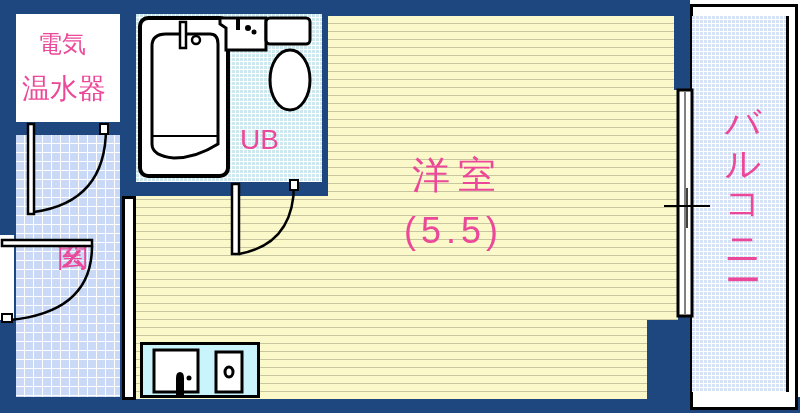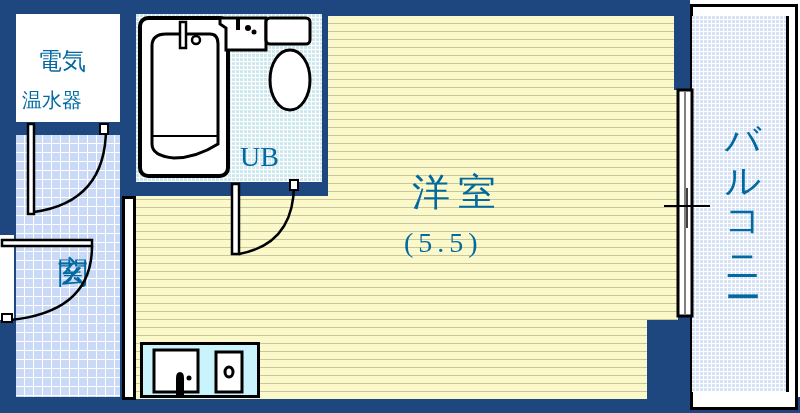--- a/index.html
+++ b/index.html
@@ -22,21 +22,21 @@
     background-image:
       repeating-linear-gradient(to right, transparent 0 3px, #ffffff 3px 4px),
       repeating-linear-gradient(to bottom, transparent 0 3px, #ffffff 3px 4px);
   }
   .tile-fine-cyan {
     background-color:#cde8ef;
     background-image:
       repeating-linear-gradient(to right, transparent 0 3px, #ffffff 3px 4px),
       repeating-linear-gradient(to bottom, transparent 0 3px, #ffffff 3px 4px);
   }
-  .label { color:#0369a1; font-family:Liberation Serif, serif;margin-top:17px; }
+  .label { color:#ec4899; font-family:Liberation Sans, sans-serif; }
   .vlabel { writing-mode:vertical-rl; text-orientation:upright; letter-spacing:4px; }
   svg { position:absolute; overflow:visible; }
 </style>
 </head>
 <body>
 
 <div class="abs wall" style="left:0;top:0;width:690px;height:413px;"></div>
 <div class="abs wall" style="left:0;top:397px;width:800px;height:16px;"></div>
 
 <div class="abs yoshitsu" style="left:130px;top:16px;width:548px;height:383px;"></div>
@@ -61,21 +61,21 @@
   <circle cx="36" cy="16" r="2.5" fill="#000"></circle>
 </svg>
 <svg style="left:264px;top:16px;" width="50" height="96">
   <rect x="2" y="2" width="44" height="26" rx="4" fill="#fff" stroke="#000" stroke-width="3"></rect>
   <ellipse cx="26" cy="64" rx="20" ry="30" fill="#fff" stroke="#000" stroke-width="3"></ellipse>
 </svg>
 <div class="abs label" style="left:240px;top:124px;font-size:28px;text-align:center;">UB</div>
 
 <div class="abs" style="left:16px;top:14px;width:104px;height:108px;background:#fff;"></div>
 <div class="abs label" style="left:38px;top:28px;font-size:24px;">電気</div>
-<div class="abs label" style="left:22px;top:70px;font-size:20px;">温水器</div>
+<div class="abs label" style="left:22px;top:70px;font-size:28px;">温水器</div>
 
 <div class="abs tile-blue" style="left:16px;top:135px;width:104px;height:262px;"></div>
 <div class="abs" style="left:0;top:235px;width:14px;height:85px;background:#fff;"></div>
 <div class="abs label vlabel" style="left:52px;top:214px;font-size:30px;">玄関</div>
 
 <div class="abs" style="left:122px;top:196px;width:14px;height:204px;background:#fff;border:3px solid #000;"></div>
 
 <svg style="left:20px;top:122px;" width="100" height="100">
   <rect x="8" y="2" width="6" height="90" fill="#fff" stroke="#000" stroke-width="2.5"></rect>
   <path d="M14 90 Q86 80 86 6" fill="none" stroke="#000" stroke-width="2.5"></path>
@@ -97,21 +97,21 @@
   <rect x="2" y="2" width="44" height="42" fill="#fff" stroke="#000" stroke-width="3"></rect>
   <path d="M24 50 L24 30 Q24 24 28 24 Q32 24 32 30 L32 50" fill="#000"></path>
   <circle cx="37" cy="30" r="2.5" fill="#000"></circle>
 </svg>
 <svg style="left:214px;top:350px;" width="30" height="44">
   <rect x="2" y="2" width="26" height="40" fill="#fff" stroke="#000" stroke-width="3"></rect>
   <ellipse cx="15" cy="22" rx="4" ry="5" fill="#fff" stroke="#000" stroke-width="3"></ellipse>
 </svg>
 
 <div class="abs label" style="left:412px;top:150px;font-size:38px;letter-spacing:8px;text-align:center;">洋室</div>
-<div class="abs label" style="left:404px;top:210px;font-size:28px;letter-spacing:5px;text-align:right;">(5.5)</div>
+<div class="abs label" style="left:404px;top:210px;font-size:36px;letter-spacing:5px;text-align:right;">(5.5)</div>
 
 <div class="abs" style="left:690px;top:4px;width:108px;height:406px;background:#fff;border:3px solid #000;"></div>
 <div class="abs tile-fine-blue" style="left:692px;top:16px;width:97px;height:376px;border-right:3px solid #000;"></div>
 <div class="abs label vlabel" style="left:718px;top:82px;font-size:36px;">バルコニー</div>
 
 <svg style="left:660px;top:88px;" width="60" height="232">
   <rect x="18" y="2" width="14" height="226" fill="#fff" stroke="#000" stroke-width="3"></rect>
   <line x1="25" y1="4" x2="25" y2="226" stroke="#000" stroke-width="1"></line>
   <line x1="4" y1="118" x2="50" y2="118" stroke="#000" stroke-width="2"></line>
   <line x1="27" y1="100" x2="27" y2="140" stroke="#000" stroke-width="1.5"></line>

